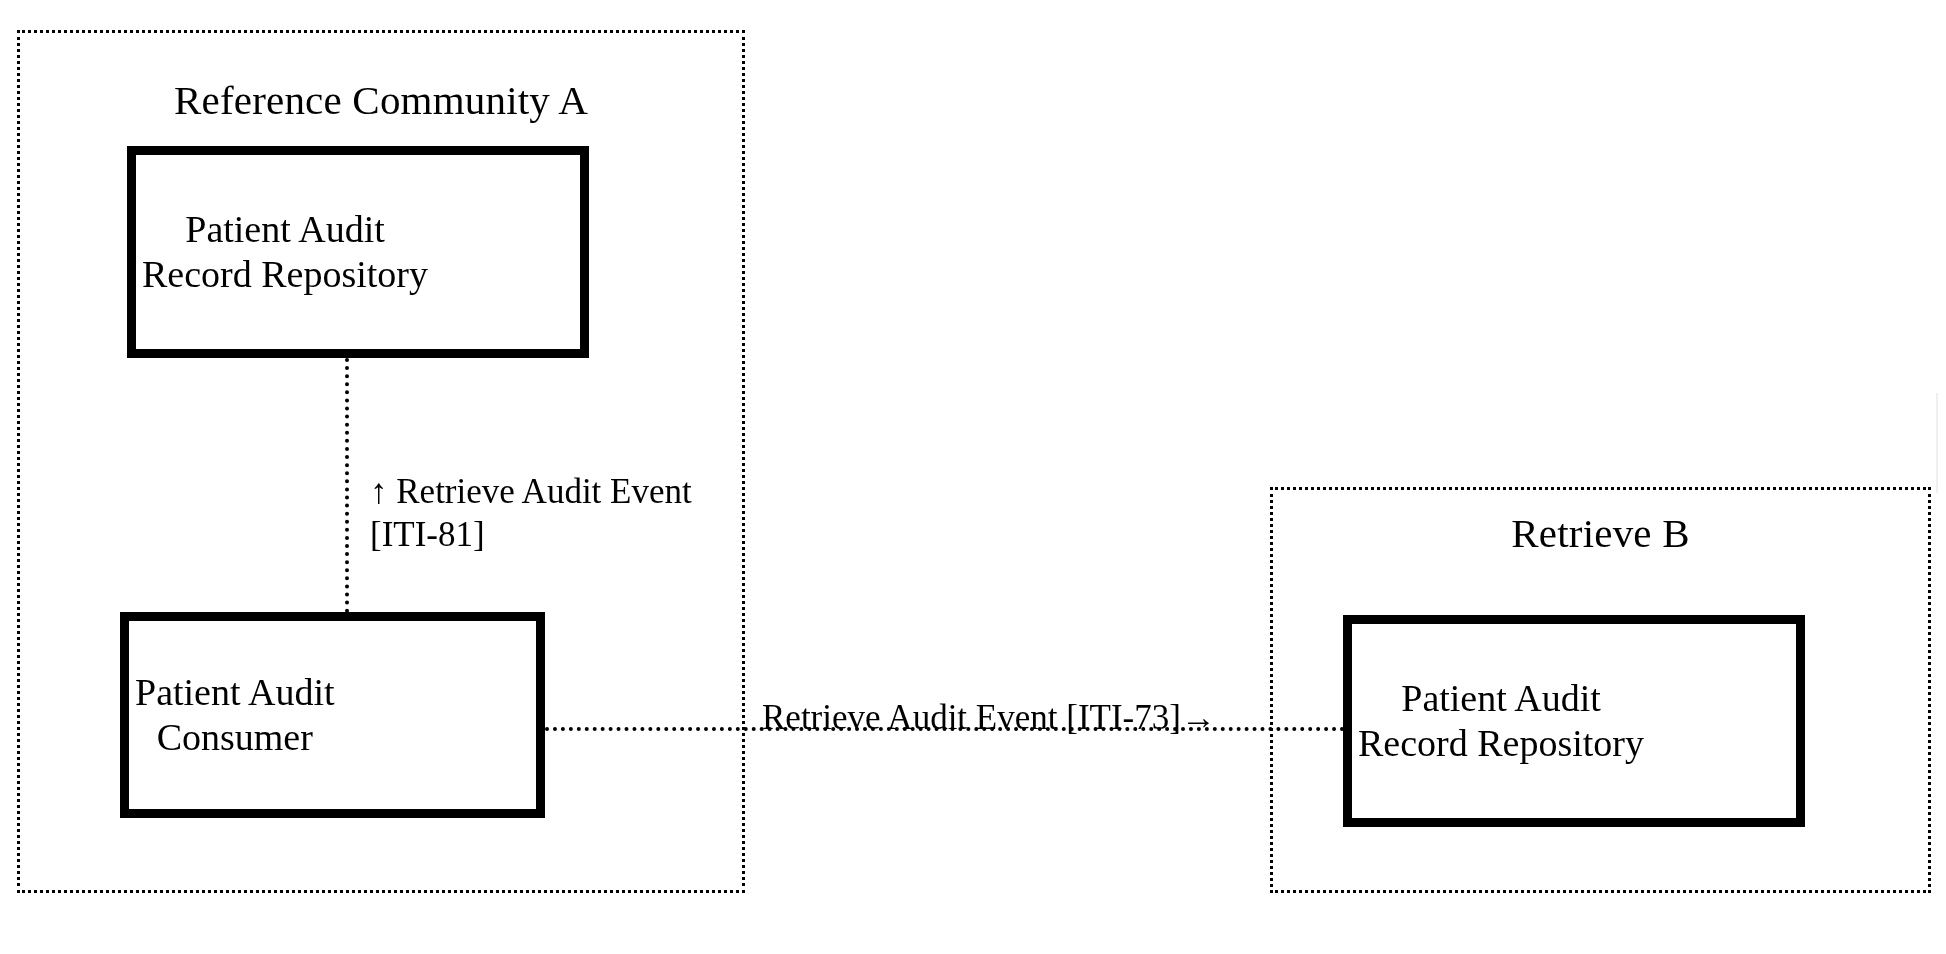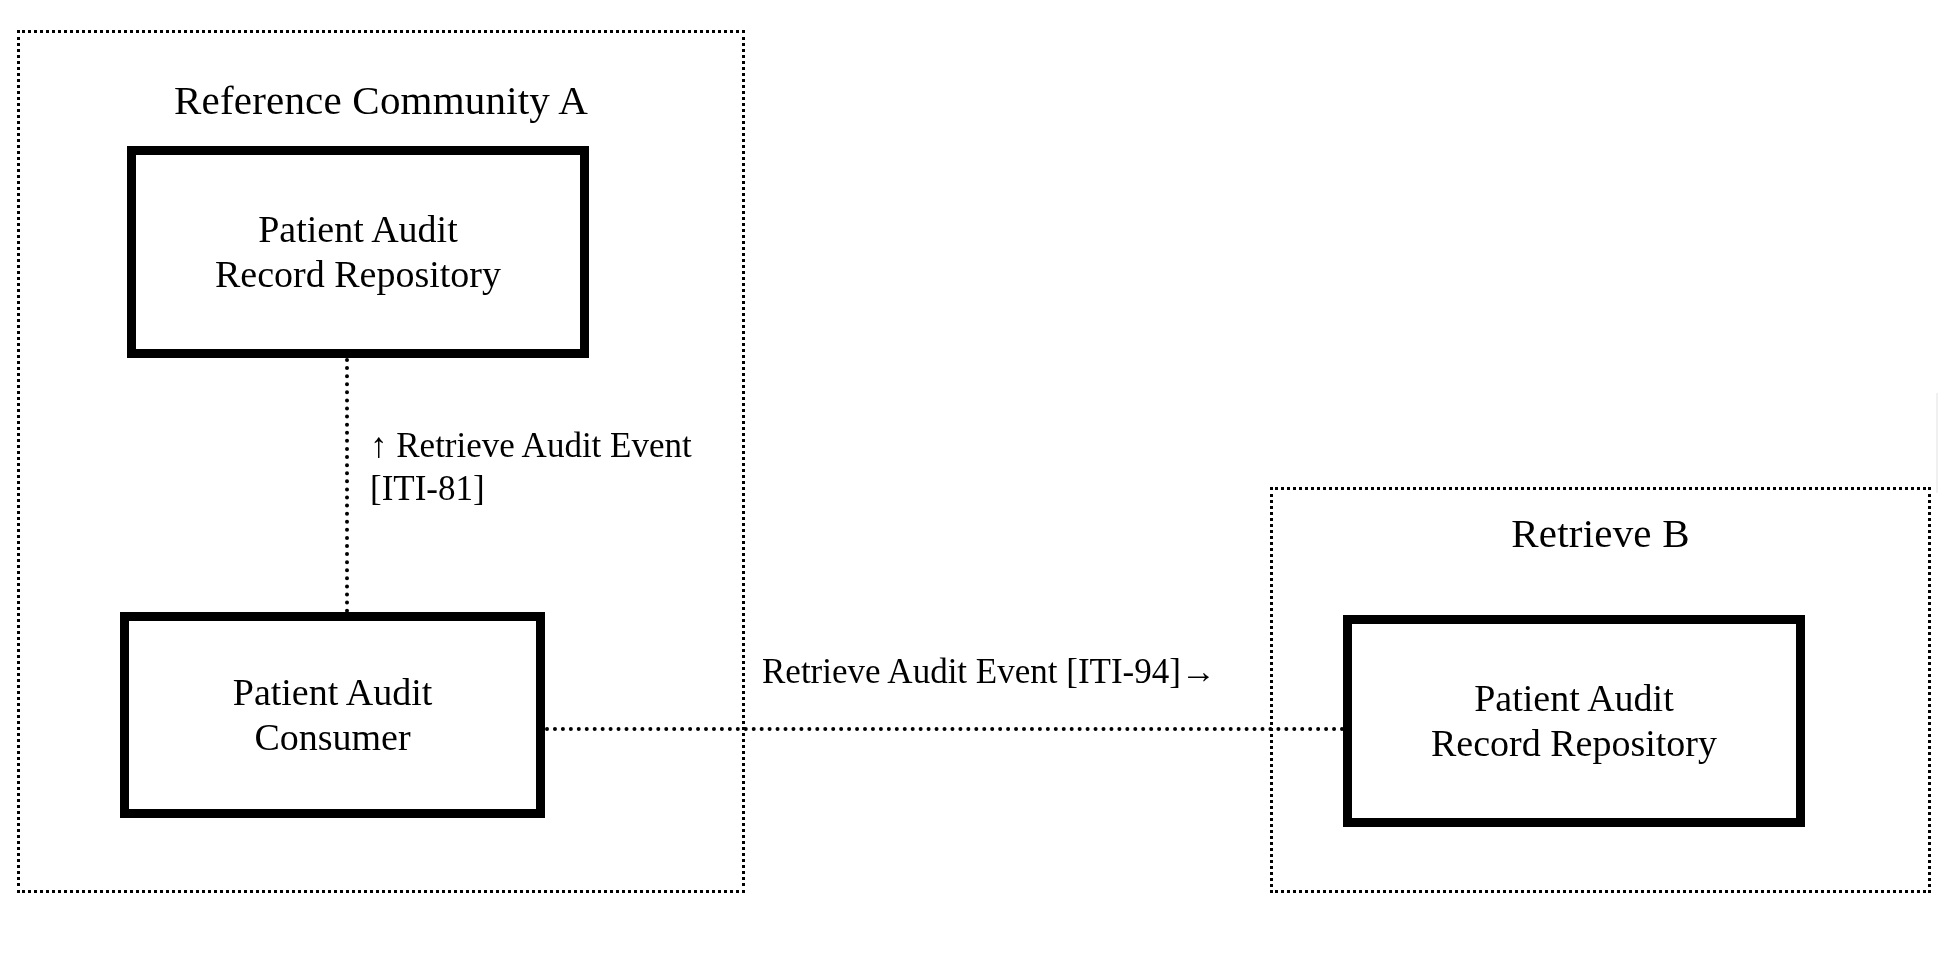--- a/index.html
+++ b/index.html
@@ -35,21 +35,21 @@
   }
 
   
   .actor-box {
     position: absolute;
     box-sizing: border-box;
     border: 9px solid #000000;
     background: #ffffff;
     display: flex;
     align-items: center;
-    justify-content: center;
+    justify-content: flex-start;
   }
   .actor-label {
     font-size: 38px;
     line-height: 1.18;
     text-align: center;
     white-space: pre-line;
     padding: 0 6px;
   }
 
   
@@ -64,20 +64,21 @@
     border-top: 4px dotted #000000;
   }
 
   
   .txn-label {
     position: absolute;
     font-size: 35px;
     line-height: 1.22;
     white-space: pre-line;
     color: #000000;
+    margin-top: 46px;
   }
   .txn-label.single {
     white-space: nowrap;
   }
 
   
   .artifact-line {
     position: absolute;
     width: 0;
     border-left: 2px solid #f0f0f0;
@@ -102,21 +103,21 @@
 Consumer</span>
   </div>
 
   <div class="conn-vertical" style="left:345px; top:358px; height:255px;"></div>
 
   <div class="txn-label" style="left:370px; top:425px;">↑ Retrieve Audit Event
    [ITI-81]</div>
 
   <div class="conn-horizontal" style="left:545px; top:727px; width:800px;"></div>
 
-  <div class="txn-label single" style="left:762px; top:651px;">Retrieve Audit Event [ITI-94]→</div>
+  <div class="txn-label single" style="left:762px; top:651px;">Retrieve Audit Event [ITI-73]→</div>
 
   <div class="community" style="left:1270px; top:487px; width:661px; height:406px;">
     <div class="community-title" style="top:22px;">Retrieve B</div>
   </div>
 
   <div class="actor-box" style="left:1343px; top:615px; width:462px; height:212px;">
     <span class="actor-label">Patient Audit
 Record Repository</span>
   </div>
 

